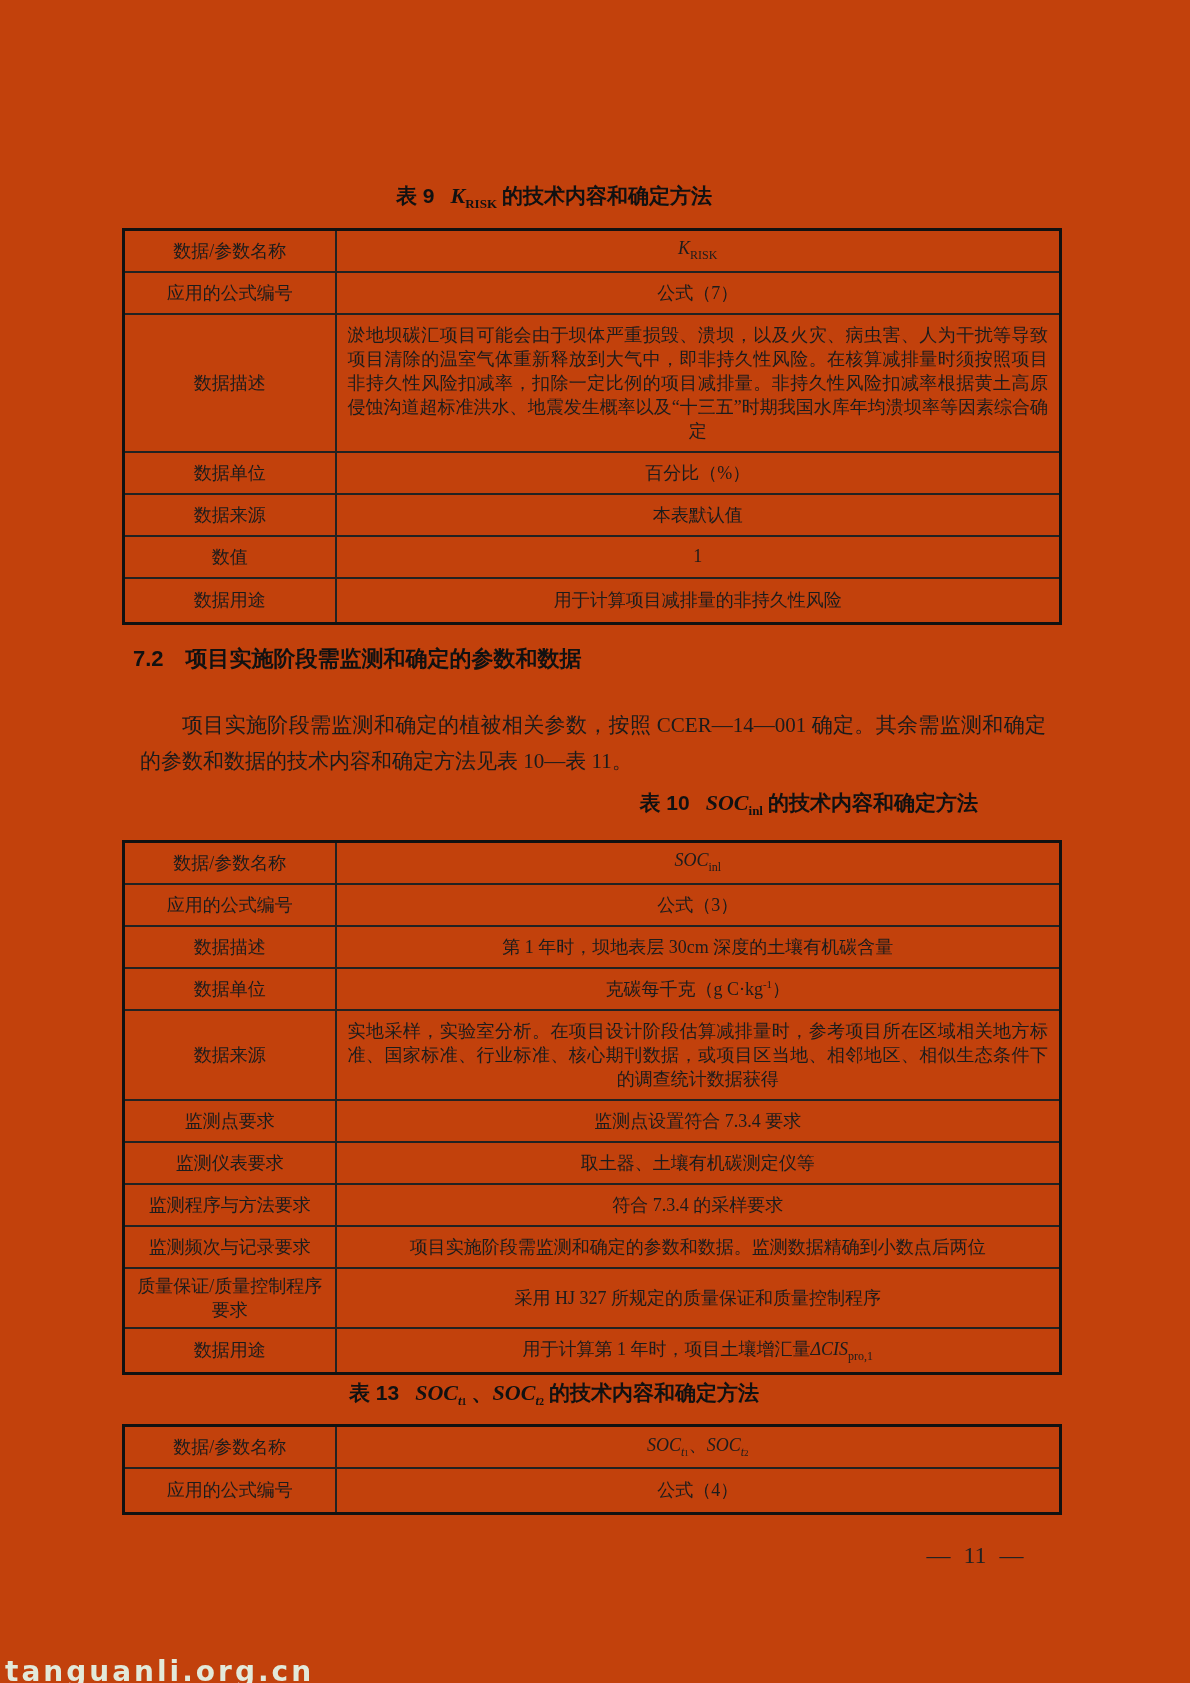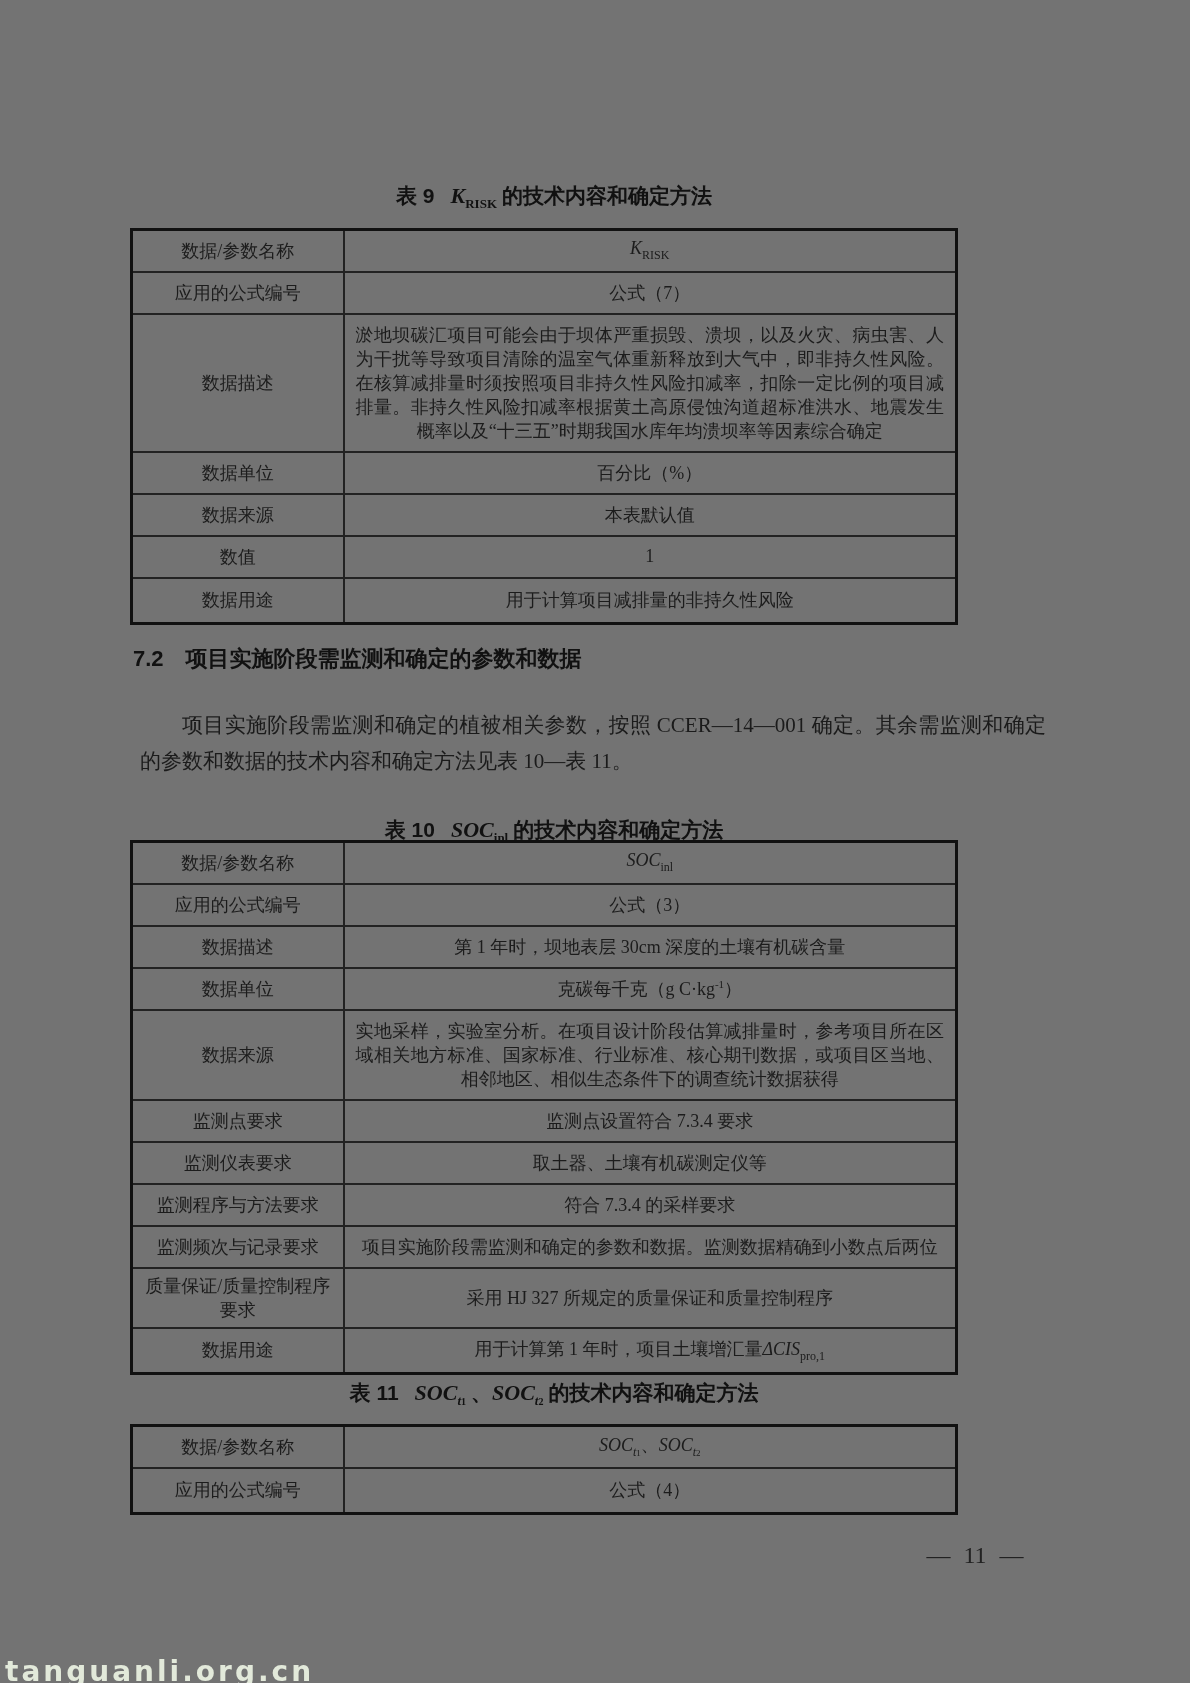--- a/index.html
+++ b/index.html
@@ -1,20 +1,20 @@
 <!DOCTYPE html>
 <html><head>
 <meta charset="utf-8">
 <style>
   * { margin:0; padding:0; box-sizing:border-box; }
   html,body { background:#ffffff; }
   .page {
     position:relative;
     width:1190px; height:1683px;
-    background:#737373;
+    background:#c2410c;
     color:#1a1a1a;
     font-family:"Liberation Serif","DejaVu Serif",serif;
     overflow:hidden;
   }
   
   .tcap {
     position:absolute; left:130px; width:848px;
     text-align:center;
     font-family:"Liberation Sans","DejaVu Sans",sans-serif;
     font-weight:700; font-size:21px; color:#111;
@@ -24,21 +24,21 @@
     font-family:"Liberation Serif","DejaVu Serif",serif;
     font-style:italic; font-weight:700; font-size:22px;
     margin-right:5px;
   }
   .cap-math sub { font-size:13px; font-style:normal; font-weight:600; }
   .cap-math sub i { font-style:italic; }
   .cap-math .ss { font-size:10px; }
   .cap-sep { font-style:normal; font-family:"Liberation Sans","DejaVu Sans",sans-serif; }
   
   table.dtable {
-    position:absolute; left:130px; width:828px;
+    position:absolute; left:122px; width:940px;
     border-collapse:collapse;
     border:3px solid #111;
     table-layout:fixed;
   }
   .dtable td {
     border:2px solid #222;
     font-size:18px; color:#1c1c1c;
     text-align:center; vertical-align:middle;
     padding:5px 10px;
   }
@@ -120,21 +120,21 @@
     </tr>
   </tbody>
     </table>
 
   <div class="sec-heading" style="top:644px;">
     <span class="sec-num">7.2</span><span>项目实施阶段需监测和确定的参数和数据</span>
   </div>
 
   <p class="body-para" style="top:707px;">项目实施阶段需监测和确定的植被相关参数，按照 CCER—14—001 确定。其余需监测和确定的参数和数据的技术内容和确定方法见表 10—表 11。</p>
 
-  <div class="tcap" style="top:816px;">
+  <div class="tcap" style="top:789px;text-align:right;">
     <span class="cap-prefix">表 10</span><span class="cap-math"><span>SOC</span><sub>inl</sub></span><span>的技术内容和确定方法</span>
   </div>
 
   <table class="dtable" style="top:840px;">
     <tbody>
         <tr class="h">
       <td class="lbl">数据/参数名称</td>
       <td><span class="mathv"><span>SOC</span><sub>inl</sub></span></td>
     </tr>
     <tr class="h">
@@ -174,21 +174,21 @@
       <td>采用 HJ 327 所规定的质量保证和质量控制程序</td>
     </tr>
     <tr class="hL">
       <td class="lbl">数据用途</td>
       <td><span>用于计算第 1 年时，项目土壤增汇量</span><span class="mathv"><span>ΔCIS</span><sub>pro,1</sub></span></td>
     </tr>
   </tbody>
     </table>
 
   <div class="tcap" style="top:1379px;">
-    <span class="cap-prefix">表 11</span><span class="cap-math"><span>SOC</span><sub><i>t</i><span class="ss">1</span></sub></span><span class="cap-sep">、</span><span class="cap-math"><span>SOC</span><sub><i>t</i><span class="ss">2</span></sub></span><span>的技术内容和确定方法</span>
+    <span class="cap-prefix">表 13</span><span class="cap-math"><span>SOC</span><sub><i>t</i><span class="ss">1</span></sub></span><span class="cap-sep">、</span><span class="cap-math"><span>SOC</span><sub><i>t</i><span class="ss">2</span></sub></span><span>的技术内容和确定方法</span>
   </div>
 
   <table class="dtable" style="top:1424px;">
     <tbody>
         <tr class="h">
       <td class="lbl">数据/参数名称</td>
       <td>
         <span class="mathv"><span>SOC</span><sub><i>t</i><span class="ss">1</span></sub></span><span>、</span><span class="mathv"><span>SOC</span><sub><i>t</i><span class="ss">2</span></sub></span>
       </td>
     </tr>

